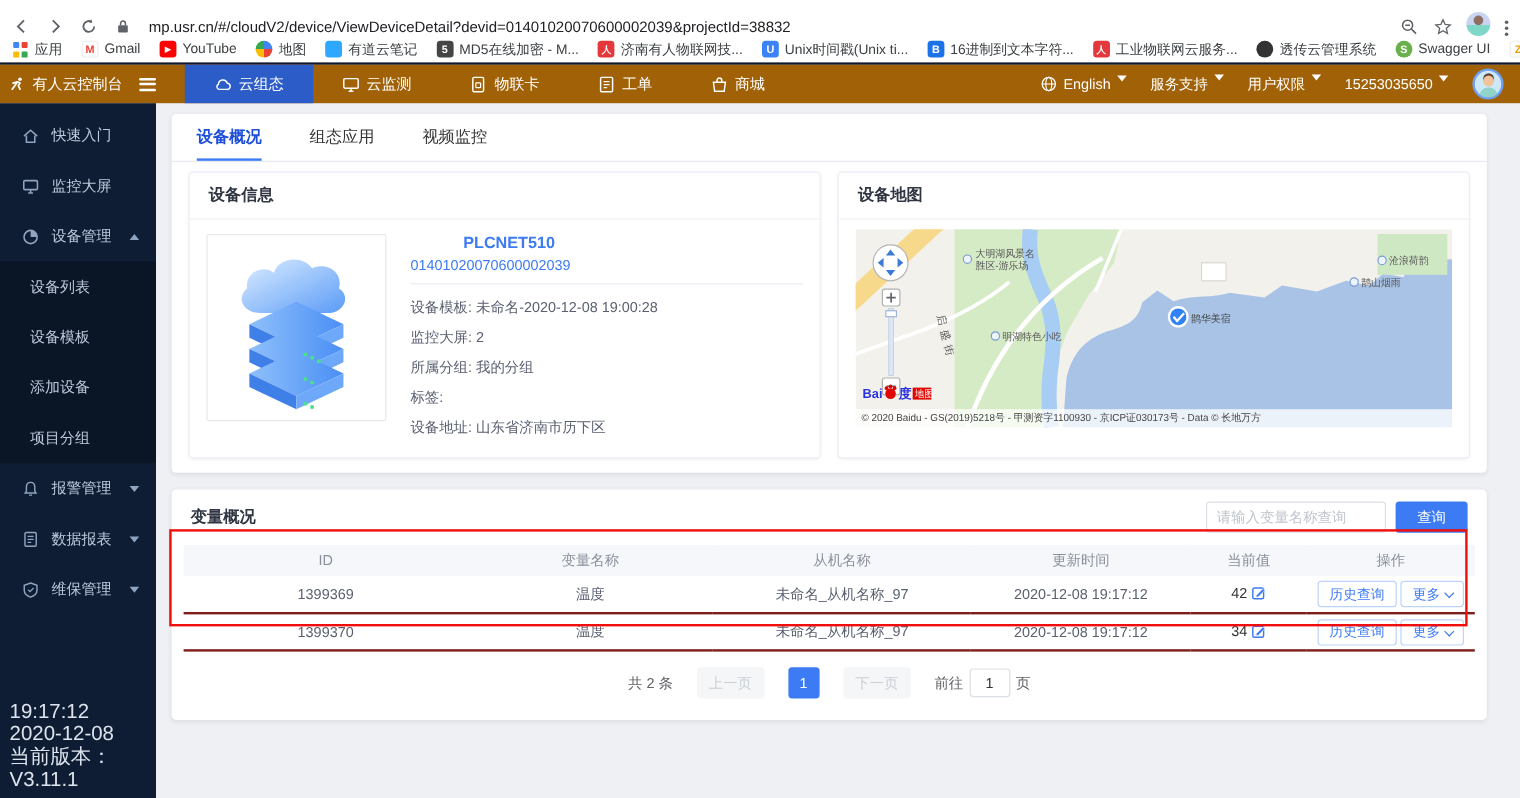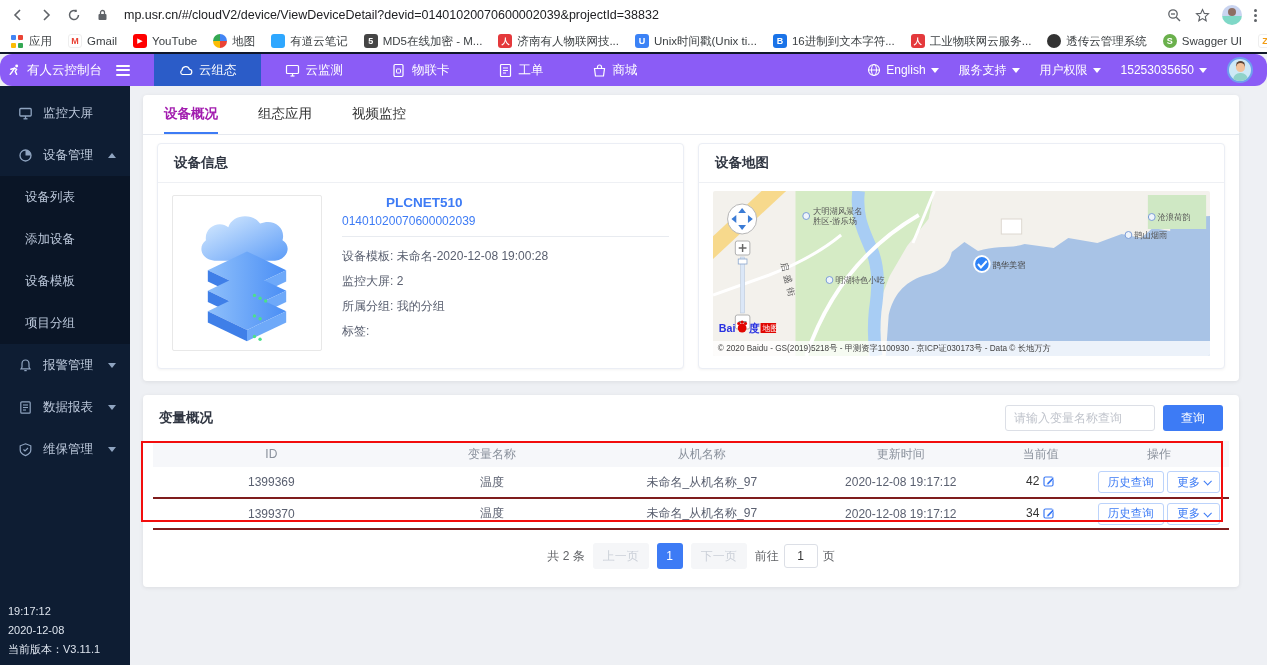--- a/index.html
+++ b/index.html
@@ -1,21 +1,21 @@
 <!DOCTYPE html>
 <html><head>
 <meta charset="utf-8">
 <style>
   * { margin:0; padding:0; box-sizing:border-box; }
   html,body { width:1267px; height:665px; }
   body { font-family:"Liberation Sans","DejaVu Sans",sans-serif; background:#eef0f4; }
   #page { position:relative; width:1267px; height:665px; overflow:hidden; background:#eef0f4; }
 
   
-  .url-row { height:30px; background:#fff; display:flex; align-items:center; padding:0 10px; gap:12px; }
+  .url-row { height:30px; background:#fff; display:flex; align-items:flex-end; padding:0 10px; gap:12px; }
   .nav-glyph { width:16px; height:16px; display:inline-flex; align-items:center; justify-content:center; color:#5f6368; }
   .url-text { flex:1; font-size:12.5px; color:#202124; white-space:nowrap; overflow:hidden; margin-left:2px; }
   .chrome-avatar { width:20px; height:20px; border-radius:50%; background:linear-gradient(180deg,#c9d4f0 55%,#7fd8c7 55%); position:relative; }
   .chrome-avatar::after{ content:""; position:absolute; left:6px; top:3px; width:8px; height:8px; border-radius:50%; background:#8d6e63; }
   .dots3 { display:inline-flex; flex-direction:column; gap:2px; }
   .dots3 i { width:3px; height:3px; border-radius:50%; background:#5f6368; }
   .bm-row { height:24px; background:#fff; border-bottom:2px solid #0f172a; display:flex; align-items:center; padding:0 10px; gap:16px; overflow:hidden; }
   .bm { display:inline-flex; align-items:center; gap:5px; font-size:11.5px; color:#3c4043; white-space:nowrap; }
   .fav { width:14px; height:14px; border-radius:3px; display:inline-flex; align-items:center; justify-content:center; font-size:9px; font-weight:bold; color:#fff; flex:0 0 auto; }
   .fav-apps { background:none; display:inline-grid; grid-template-columns:5px 5px; grid-gap:2px; }
@@ -27,54 +27,54 @@
   .fav-youdao { background:#2ea7ff; }
   .fav-md5 { background:#454545; }
   .fav-usr { background:#e4393c; font-size:8px; }
   .fav-unix { background:#3b82f6; }
   .fav-hex { background:#1a73e8; }
   .fav-ttc { background:#333; border-radius:50%; }
   .fav-swag { background:#6ab04c; border-radius:50%; }
   .fav-b64 { background:#fff; color:#f39c12; border:1px solid #eee; }
 
   
-  .topnav { height:32px; background:#8b5cf6; display:flex; align-items:stretch; color:#fff;border-radius:12px; }
+  .topnav { height:32px; background:#a16207; display:flex; align-items:stretch; color:#fff; }
   .brand { width:130px; display:flex; align-items:center; gap:6px; padding-left:8px; flex:0 0 auto; }
   .brand-label { font-size:12.5px; white-space:nowrap; }
   .burger { display:inline-flex; flex-direction:column; gap:2.5px; margin-left:8px; cursor:pointer; }
   .burger i { width:14px; height:2px; background:#fff; border-radius:1px; }
   .nav-menu { display:flex; align-items:stretch; margin-left:24px; }
   .nav-item { display:flex; align-items:center; gap:6px; padding:0 24px; font-size:12.5px; cursor:pointer; }
   .nav-item.active { background:#2b5cc8; }
   .nav-right { margin-left:auto; display:flex; align-items:center; gap:20px; padding-right:14px; font-size:12px; }
-  .nav-right .r-item { display:inline-flex; align-items:center; gap:5px; cursor:pointer; }
+  .nav-right .r-item { display:inline-flex; gap:5px; cursor:pointer; }
   .caret { width:0; height:0; border-left:4px solid transparent; border-right:4px solid transparent; border-top:5px solid #fff; display:inline-block; }
   .nav-avatar { width:26px; height:26px; border-radius:50%; background:#cde9f6; position:relative; overflow:hidden; border:2px solid #6f9fee; }
   .nav-avatar::before { content:""; position:absolute; left:7px; top:4px; width:9px; height:9px; border-radius:50%; background:#f2c29b; box-shadow:0 -2px 0 #5b4436; }
   .nav-avatar::after { content:""; position:absolute; left:4px; top:14px; width:15px; height:9px; border-radius:7px 7px 0 0; background:#8fd3c9; }
 
   
   .main { display:flex; height:579px; }
   .sidebar { width:130px; background:#0e1d33; color:#bdc9dc; flex:0 0 auto; position:relative; padding-top:6px; font-size:12.5px; }
   .side-item { height:42px; display:flex; align-items:center; padding:0 14px 0 18px; gap:10px; cursor:pointer; }
   .side-item .s-ico { width:15px; height:15px; flex:0 0 auto; }
   .side-sub { background:#0a1526; }
   .side-sub .side-item { padding-left:25px; }
   .arr-up, .arr-down { margin-left:auto; width:0; height:0; border-left:4px solid transparent; border-right:4px solid transparent; }
   .arr-up { border-bottom:5px solid #8fa4c0; }
   .arr-down { border-top:5px solid #8fa4c0; }
-  .side-footer { position:absolute; left:8px; bottom:6px; font-size:11px; color:#dde4ee; line-height:19px; }
+  .side-footer { position:absolute; left:8px; bottom:6px; font-size:17px; color:#dde4ee; line-height:19px; }
 
   .content { flex:1; padding:9px 28px 0 13px; }
   .card { background:#fff; border-radius:4px; box-shadow:0 1px 4px rgba(0,0,0,.08); }
 
   
   .tabs { display:flex; gap:40px; padding:0 21px; border-bottom:1px solid #e6e9ef; height:40px; }
   .tab { font-size:13.5px; color:#333; line-height:38px; cursor:pointer; border-bottom:2px solid transparent; font-weight:bold; }
-  .tab.active { color:#a21caf; border-bottom-color:#3d7bf5; }
+  .tab.active { color:#1d4ed8; border-bottom-color:#3d7bf5; }
   .tab:not(.active){ font-weight:normal; }
 
   .inner-wrap { display:flex; gap:14px; padding:8px 14px 12px 14px; }
   .inner-card { flex:1; border:1px solid #ebeef5; border-radius:4px; box-shadow:0 1px 3px rgba(0,0,0,.05); background:#fff; }
   .inner-head { padding:10px 16px; font-size:13.5px; color:#2f3541; font-weight:bold; border-bottom:1px solid #eef0f4; }
 
   .dev-body { display:flex; padding:12px 14px; }
   .dev-img { width:150px; height:156px; border:1px solid #e8e8e8; border-radius:2px; display:flex; align-items:center; justify-content:center; flex:0 0 auto; }
   .dev-fields { margin-left:20px; flex:1; font-size:12px; color:#5a6070; }
   .dev-name { color:#3d7bf5; font-weight:bold; font-size:13.5px;padding-left:44px; }
@@ -91,21 +91,21 @@
   .var-search input { width:150px; height:26px; border:1px solid #dcdfe6; border-radius:3px; font-size:12px; padding:0 8px; color:#333; outline:none; }
   .var-search input::placeholder { color:#c0c4cc; }
   .btn-primary { height:26px; padding:0 18px; background:#3d7bf5; color:#fff; border:none; border-radius:3px; font-size:12px; cursor:pointer; }
   table.var-table { width:calc(100% - 20px); margin:2px 10px 0; border-collapse:collapse; font-size:12px; color:#5a6070; table-layout:fixed; }
   .var-table thead th { background:#f6f7fa; height:26px; font-weight:normal; color:#8a919c; text-align:center; }
   .var-table td { height:31px; border-bottom:2px solid #7f1d1d; text-align:center; white-space:nowrap; }
   .val-cell { color:#333; }
   .edit-ico { display:inline-block; vertical-align:-2px; margin-left:4px; cursor:pointer; }
   .btn-ghost { height:22px; padding:0 9px; background:#fff; border:1px solid #bcd3fb; color:#3d7bf5; border-radius:3px; font-size:11.5px; cursor:pointer; display:inline-flex; align-items:center; gap:4px; }
   .chev-down { width:6px; height:6px; border-right:1.4px solid #3d7bf5; border-bottom:1.4px solid #3d7bf5; transform:rotate(45deg) translateY(-1px); display:inline-block; }
-  .pager { display:flex; align-items:center; justify-content:center; gap:8px; margin-top:13px; font-size:12px; color:#606266; }
+  .pager { display:flex; align-items:center; justify-content:center; gap:20px; margin-top:13px; font-size:12px; color:#606266; }
   .pg-btn { height:26px; padding:0 10px; background:#f5f6f8; color:#cbd0d8; border:none; border-radius:3px; font-size:12px; }
   .pg-cur { width:26px; height:26px; background:#3d7bf5; color:#fff; border-radius:3px; text-align:center; line-height:26px; font-size:12px; }
   .pg-goto input { width:34px; height:24px; border:1px solid #dcdfe6; border-radius:3px; text-align:center; font-size:12px; color:#333; margin:0 5px; outline:none; }
 
   .annotation { position:absolute; left:141px; top:441px; width:1082px; height:81px; border:2px solid #f20d0d; z-index:40; pointer-events:none; }
 </style>
 </head>
 <body>
 
 <div id="page">
@@ -289,43 +289,50 @@
           <span class="caret"></span>
         </span>
       <span class="nav-avatar"></span>
     </div>
   </div>
 
   <div class="main">
     <div class="sidebar">
       <div class="side-item">
         <svg class="s-ico" viewBox="0 0 15 15">
+            <path d="M2 7.5 L7.5 2.5 L13 7.5" fill="none" stroke="#8fa4c0" stroke-width="1.3"></path>
+            <path d="M4 7 V12.5 H11 V7" fill="none" stroke="#8fa4c0" stroke-width="1.3"></path>
+          </svg>
+        <span>快速入门</span>
+      </div>
+      <div class="side-item">
+        <svg class="s-ico" viewBox="0 0 15 15">
             <rect x="1.8" y="2.5" width="11.4" height="7.5" rx="1" fill="none" stroke="#8fa4c0" stroke-width="1.3"></rect>
             <line x1="5.5" y1="12.8" x2="9.5" y2="12.8" stroke="#8fa4c0" stroke-width="1.3"></line>
             <line x1="7.5" y1="10" x2="7.5" y2="12.8" stroke="#8fa4c0" stroke-width="1.3"></line>
           </svg>
         <span>监控大屏</span>
       </div>
       <div class="side-item">
         <svg class="s-ico" viewBox="0 0 15 15">
             <circle cx="7.5" cy="7.5" r="5.5" fill="none" stroke="#8fa4c0" stroke-width="1.3"></circle>
             <path d="M7.5 7.5 V2 A5.5 5.5 0 0 1 13 7.5 Z" fill="#8fa4c0"></path>
           </svg>
         <span>设备管理</span>
         <span class="arr-up"></span>
       </div>
       <div class="side-sub">
         <div class="side-item">
             <span>设备列表</span>
           </div>
         <div class="side-item">
+            <span>设备模板</span>
+          </div>
+        <div class="side-item">
             <span>添加设备</span>
-          </div>
-        <div class="side-item">
-            <span>设备模板</span>
           </div>
         <div class="side-item">
             <span>项目分组</span>
           </div>
       </div>
       <div class="side-item">
         <svg class="s-ico" viewBox="0 0 15 15">
             <path d="M7.5 2 C5.3 2 4 3.8 4 6 V9.2 L3 10.8 H12 L11 9.2 V6 C11 3.8 9.7 2 7.5 2 Z" fill="none" stroke="#8fa4c0" stroke-width="1.2"></path>
             <line x1="6.3" y1="12.6" x2="8.7" y2="12.6" stroke="#8fa4c0" stroke-width="1.2"></line>
           </svg>
@@ -402,20 +409,21 @@
                 </svg>
               </div>
               <div class="dev-fields">
                 <div class="dev-name">PLCNET510</div>
                 <div class="dev-id">01401020070600002039</div>
                 <div class="dev-divider"></div>
                 <div class="dev-row"><span>设备模板:</span> <span>未命名-2020-12-08 19:00:28</span></div>
                 <div class="dev-row"><span>监控大屏:</span> <span>2</span></div>
                 <div class="dev-row"><span>所属分组:</span> <span>我的分组</span></div>
                 <div class="dev-row"><span>标签:</span> <span></span></div>
+                <div class="dev-row"><span>设备地址:</span> <span>山东省济南市历下区</span></div>
               </div>
             </div>
           </div>
 
           <div class="inner-card">
             <div class="inner-head">设备地图</div>
             <div class="map-body">
               <svg width="100%" height="165" viewBox="0 0 512 165" preserveAspectRatio="none" style="display:block; border-radius:2px;">
                 <rect width="512" height="165" fill="#f3f1ec"></rect>
                 <path d="M85 0 L228 0 L222 28 L200 55 L182 85 L170 115 L163 140 L160 165 L85 165 Z" fill="#d5ebc5"></path>

